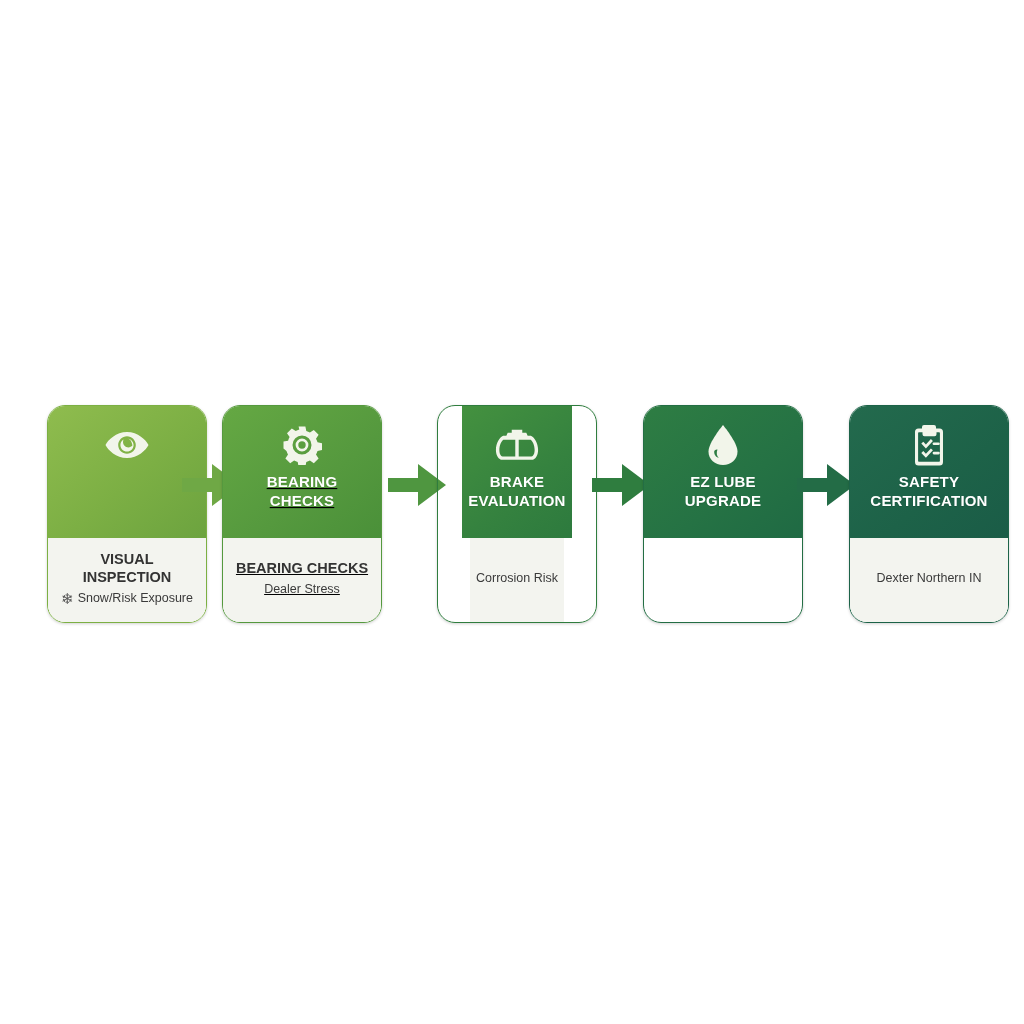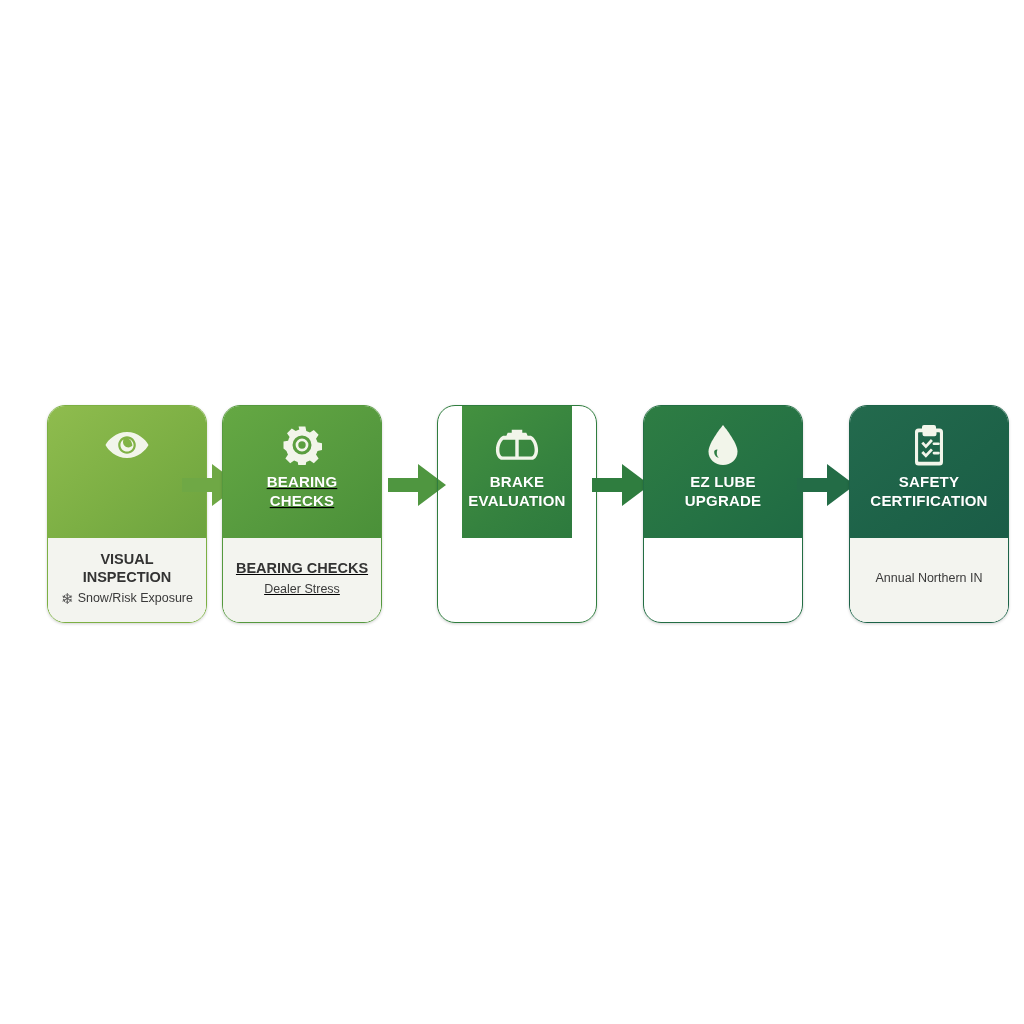--- a/index.html
+++ b/index.html
@@ -215,20 +215,26 @@
           <svg width="48" height="36" viewBox="0 0 48 36" aria-hidden="true">
             <path d="M18.5 2 h11 v3.2 h4.2 l1.4 3.2 h3.4 C41.9 9.6 46 16 46 23.2 C46 29 43 33.5 39.5 33.5
                      H8.5 C5 33.5 2 29 2 23.2 C2 16 6.1 9.6 9.5 8.4 h3.4 l1.4-3.2 h4.2 Z
                      M9.7 12.4 C7.5 14 5.6 18.6 5.6 23.2 C5.6 27 7.1 29.9 8.9 29.9 h13.3 V12.4 Z
                      M25.8 12.4 V29.9 h13.3 c1.8 0 3.3-2.9 3.3-6.7 c0-4.6-1.9-9.2-4.1-10.8 Z" fill="#f2f5ea" fill-rule="evenodd"></path>
           </svg>
         </span>
         <div class="card-title">BRAKE
 EVALUATION</div>
       </div>
+      <div class="card-bottom">
+
+        <div class="card-caption no-gap">
+          <span>Corrosion Risk</span>
+        </div>
+      </div>
     </div>
 
     <div class="flow-arrow" style="left:592px;">
       <svg width="60" height="50" viewBox="0 0 60 50" aria-hidden="true">
         <path d="M0 18 H30 V4 L58 25 L30 46 V32 H0 Z" fill="#2f7d3f"></path>
       </svg>
     </div>
 
     <div class="step-card b4" style="left:643px;">
       <div class="card-top g4">
@@ -263,19 +269,19 @@
             <path d="M11.3 29.9 l2-1.9 2.6 2.7 5-5.3 2 1.9 -7 7.4 Z" fill="#f2f5ea"></path>
             <rect x="22.6" y="28.7" width="7.2" height="2.7" rx="1.3" fill="#f2f5ea"></rect>
           </svg>
         </span>
         <div class="card-title">SAFETY
 CERTIFICATION</div>
       </div>
       <div class="card-bottom">
 
         <div class="card-caption no-gap">
-          <span>Annual Northern IN</span>
+          <span>Dexter Northern IN</span>
         </div>
       </div>
     </div>
 
   </div>
 </div>
 
 </body></html>

